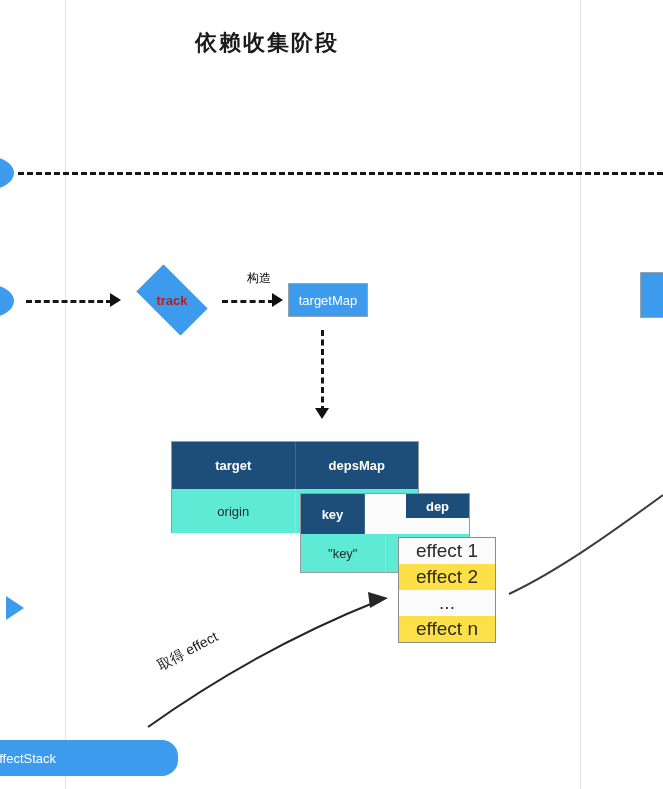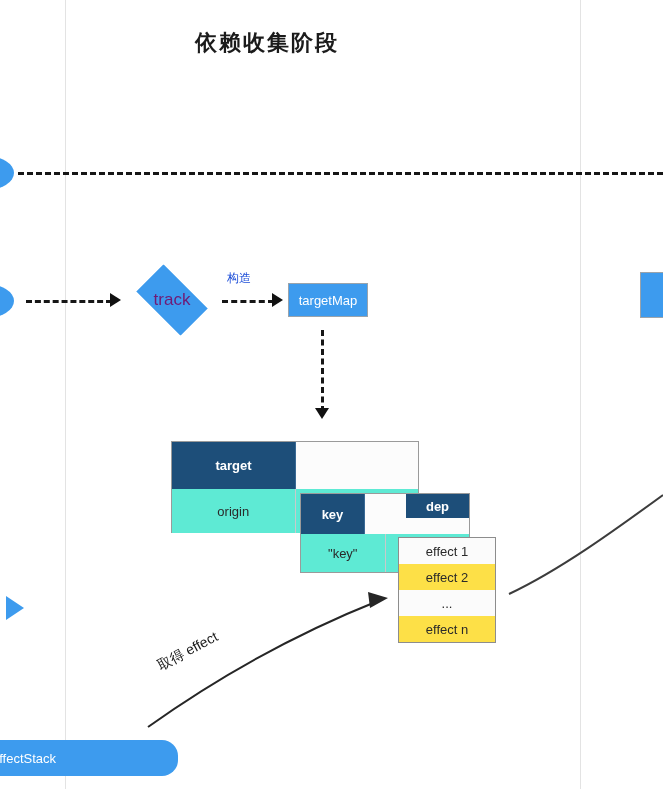--- a/index.html
+++ b/index.html
@@ -98,23 +98,23 @@
   }
   .diamond .shape {
     position: absolute;
     inset: 0;
     background: #3d9bee;
     transform: rotate(45deg) scale(0.707);
     border: 1px solid #3d9bee;
   }
   .diamond .dlabel {
     position: relative;
-    color: #701a75;
-    font-size: 17px;
-    font-weight: 400;
+    color: #b91c1c;
+    font-size: 13px;
+    font-weight: 700;
     z-index: 2;
   }
 
   
   .node-box {
     position: absolute;
     background: #3d9bee;
     border: 1px solid #9aa3ab;
     color: #ffffff;
     font-size: 13px;
@@ -130,21 +130,22 @@
     font-size: 13px;
     display: flex;
     align-items: center;
     padding-left: 18px;
   }
 
   
   .edge-label {
     position: absolute;
     font-size: 12px;
-    color: #1d4ed8;
+    color: #000000;
+    margin-left: 20px;
   }
   .edge-label-rot {
     position: absolute;
     font-size: 14px;
     color: #1b1b1b;
     transform: rotate(-28deg);
     transform-origin: left bottom;
     white-space: nowrap;
   }
 
@@ -185,21 +186,21 @@
     position: absolute;
     border: 1px solid #8d8d8d;
     background: #fbfbfb;
     box-sizing: border-box;
   }
   .eff-row {
     height: 26px;
     display: flex;
     align-items: center;
     justify-content: center;
-    font-size: 13px;
+    font-size: 19px;
     color: #2a2a2a;
     box-sizing: border-box;
   }
   .eff-row.alt { background: #fde047; }
 
   
   .curve-svg {
     position: absolute;
     overflow: visible;
     pointer-events: none;
@@ -236,20 +237,21 @@
   </div>
 
   <div class="dotted-v" style="left:321px; top:330px; height:82px;"></div>
   <div class="arrow-down" style="left:315px; top:408px;"></div>
 
   <div class="blue-clip-box" style="left:640px; top:272px; width:30px; height:44px;"></div>
 
   <div class="dtable t-outer" style="left:171px; top:441px; width:248px; height:92px;">
     <div style="display:flex; height:47px;">
       <div class="hdr hdr-divider" style="width:124px; height:47px;">target</div>
+      <div class="hdr" style="width:123px; height:47px;">depsMap</div>
     </div>
     <div style="display:flex; height:44px;">
       <div class="cell cell-divider" style="width:124px; height:44px;">origin</div>
       <div class="cell" style="width:123px; height:44px;"></div>
     </div>
   </div>
 
   <div class="dtable t-outer" style="left:300px; top:493px; width:170px; height:80px;">
     <div style="display:flex; height:40px;gap:41px;">
       <div class="hdr hdr-divider" style="width:85px; height:40px;">key</div>

